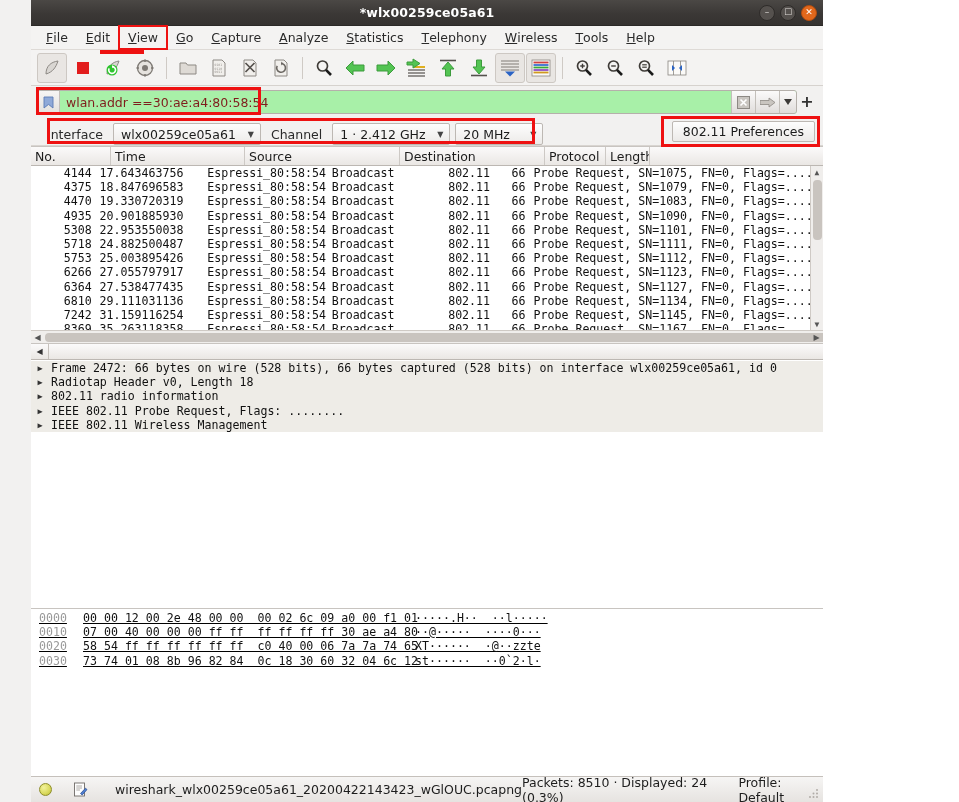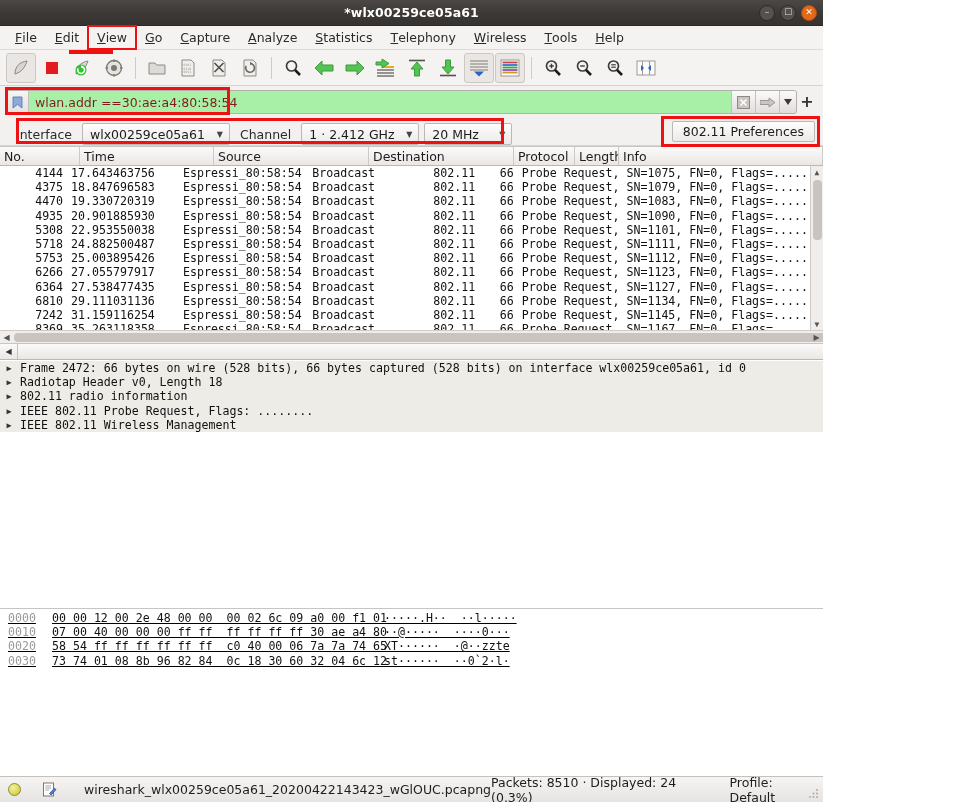--- a/index.html
+++ b/index.html
@@ -6,21 +6,21 @@
   html, body {
     margin: 0; padding: 0;
     background: #ffffff;
     font-family: "DejaVu Sans", "Liberation Sans", sans-serif;
   }
   #app {
     width: 823px; height: 802px;
     position: relative;
     overflow: hidden;
     background: #f2f1f0;
-    display: flex; flex-direction: column;
+    display: flex; flex-direction: column; padding-left: 31px;
   }
 
   
   .titlebar {
     height: 26px;
     background: linear-gradient(to bottom, #4b4845 0%, #3b3836 55%, #353230 100%);
     display: flex; align-items: center;
     position: relative;
     flex: 0 0 26px;
     border-bottom: 1px solid #2b2927;
@@ -644,21 +644,20 @@
   </div>
 
   <div class="plist">
     <div class="plist-head">
       <div class="pcol" style="width:80px">No.</div>
       <div class="pcol" style="width:134px">Time</div>
       <div class="pcol" style="width:155px">Source</div>
       <div class="pcol" style="width:145px">Destination</div>
       <div class="pcol" style="width:61px">Protocol</div>
       <div class="pcol" style="width:44px">Length</div>
-      <div class="pcol" style="flex:1 1 auto">Info</div>
     </div>
     <div class="plist-body" id="packet-rows">
         <div class="prow">
           <div class="cell c-no">4144</div>
           <div class="cell c-time">17.643463756</div>
           <div class="cell c-src">Espressi_80:58:54</div>
           <div class="cell c-dst">Broadcast</div>
           <div class="cell c-proto">802.11</div>
           <div class="cell c-len">66</div>
           <div class="cell c-info">Probe Request, SN=1075, FN=0, Flags=........, SSID=z</div>

